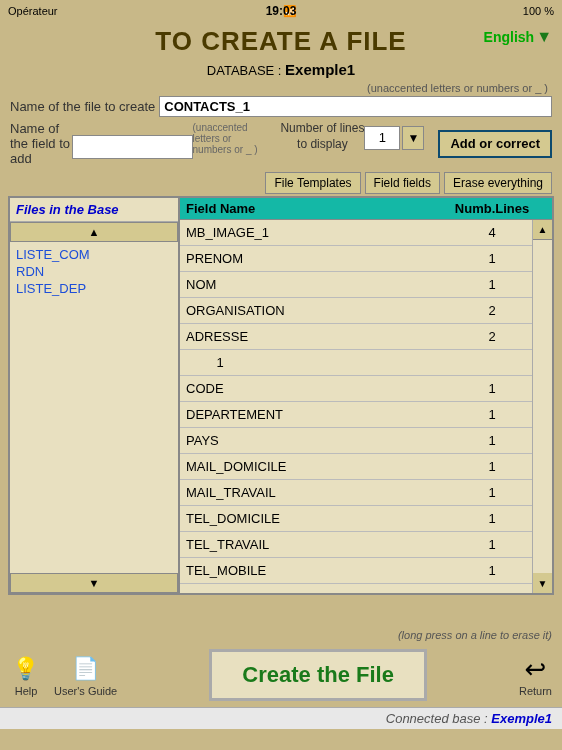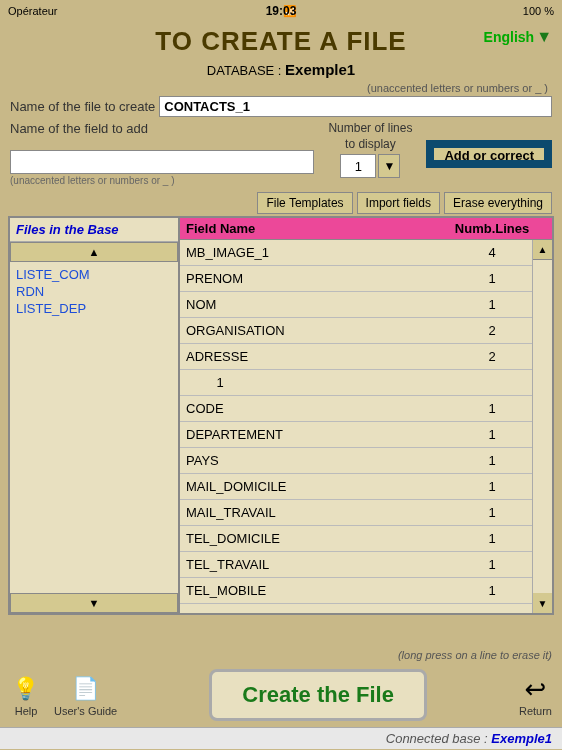--- a/index.html
+++ b/index.html
@@ -86,21 +86,21 @@
     }
     
     #lines-section {
       display: flex;
       align-items: flex-start;
       padding: 2px 10px;
       gap: 6px;
     }
     #field-label-col {
       display: flex;
-      flex-direction: column;
+      flex-direction: row;
       flex: 1;
     }
     #field-label {
       font-size: 13px;
       color: #333;
     }
     #field-input {
       width: 100%;
       border: 1px solid #888;
       background: white;
@@ -109,21 +109,21 @@
       height: 24px;
       margin-top: 14px;
     }
     #field-hint {
       font-size: 10px;
       color: #666;
       margin-top: 1px;
     }
     #lines-col {
       display: flex;
-      flex-direction: column;
+      flex-direction: row;
       align-items: center;
     }
     #lines-label {
       font-size: 12px;
       color: #333;
       text-align: center;
       line-height: 1.2;
     }
     #lines-control {
       display: flex;
@@ -147,21 +147,21 @@
       border: 1px solid #888;
       cursor: pointer;
       display: flex;
       align-items: center;
       justify-content: center;
       font-size: 12px;
     }
     #add-correct-btn {
       height: 28px;
       background: #d4c990;
-      border: 8px solid #0c4a6e;
+      border: 2px solid #0c4a6e;
       padding: 0 10px;
       font-size: 13px;
       font-weight: bold;
       cursor: pointer;
       white-space: nowrap;
       align-self: center;
     }
     
     #toolbar {
       display: flex;
@@ -222,21 +222,21 @@
     }
     
     #right-panel {
       flex: 1;
       display: flex;
       flex-direction: column;
     }
     #table-header {
       display: flex;
       border-bottom: 1px solid #888;
-      background: #ec4899;
+      background: #14b8a6;
       padding: 3px 0;
     }
     #col-field-name {
       flex: 1;
       font-weight: bold;
       font-size: 13px;
       padding-left: 6px;
     }
     #col-numb-lines {
       width: 80px;
@@ -336,21 +336,21 @@
       font-size: 22px;
     }
     .bottom-label {
       font-size: 11px;
       color: #333;
       text-align: center;
     }
     #create-file-btn {
       background: #e8e0c0;
       border: 3px solid #aaa;
-      border-radius: 8px;
+      border-radius: 0;
       padding: 10px 30px;
       font-size: 22px;
       font-weight: bold;
       color: #1a7a1a;
       cursor: pointer;
     }
     #return-section {
       display: flex;
       flex-direction: column;
       align-items: center;
@@ -416,21 +416,21 @@
       <div id="lines-dropdown">
         <span>▼</span>
       </div>
     </div>
   </div>
   <button id="add-correct-btn" style="margin-left:8px;">Add or correct</button>
 </div>
 
 <div id="toolbar">
   <button class="toolbar-btn">File Templates</button>
-  <button class="toolbar-btn">Import fields</button>
+  <button class="toolbar-btn">Field fields</button>
   <button class="toolbar-btn">Erase everything</button>
 </div>
 
 <div id="main-content">
 
   <div id="left-panel">
     <div id="files-header">Files in the Base</div>
     <div id="left-scroll-up">▲</div>
     <div id="files-list">
         <div class="file-item">LISTE_COM</div>

